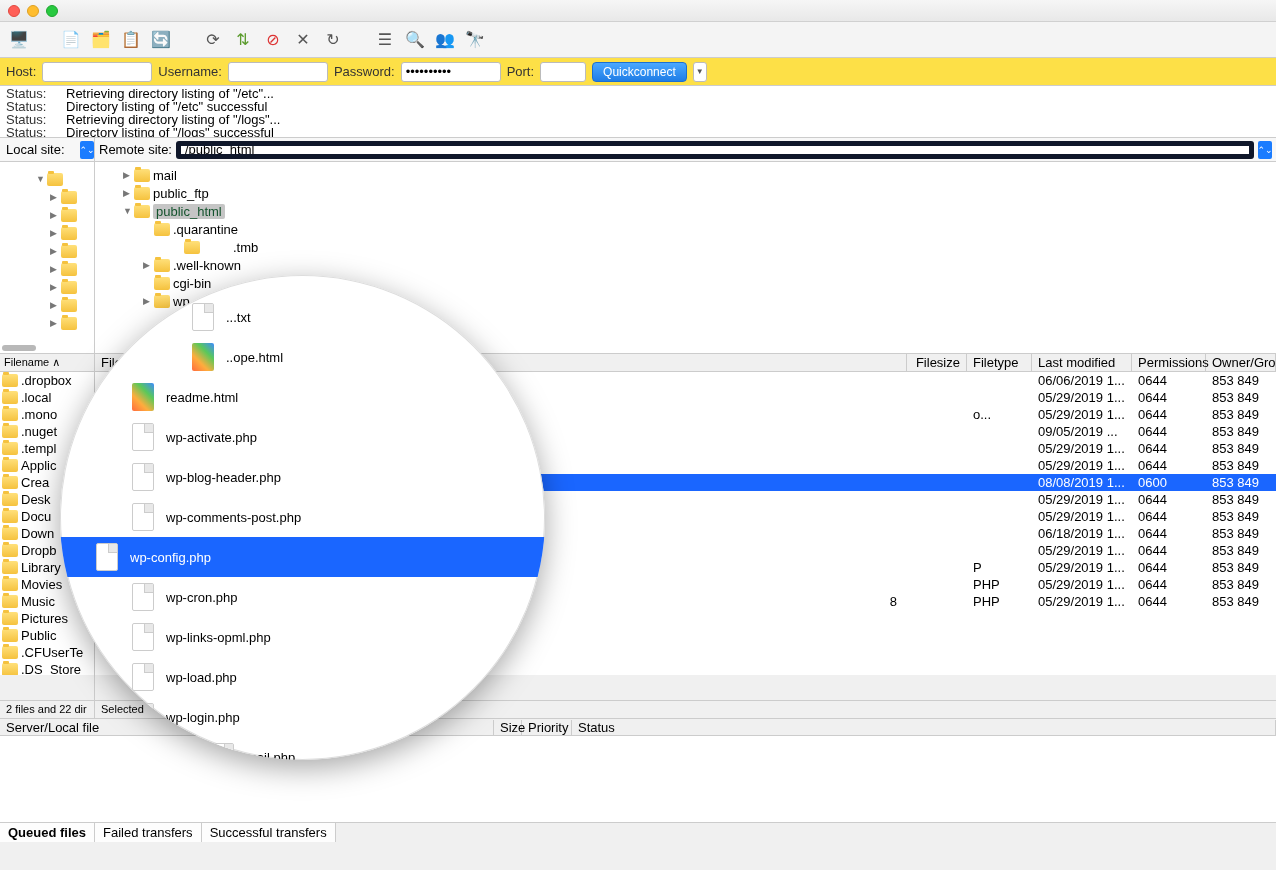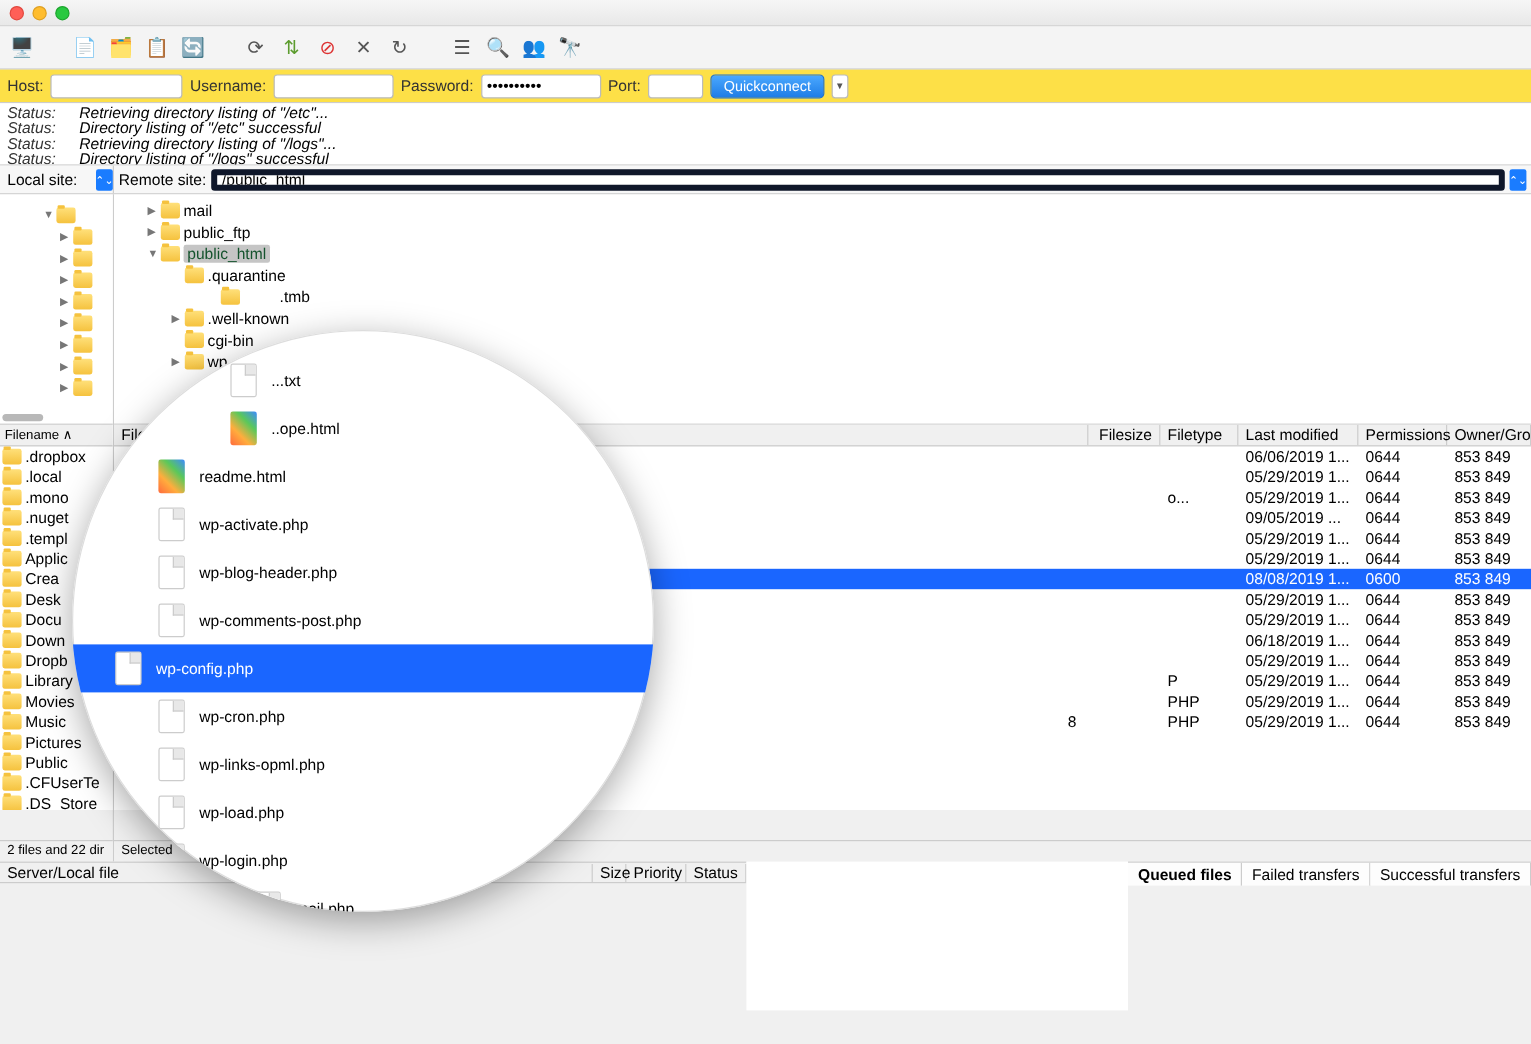--- a/index.html
+++ b/index.html
@@ -19,21 +19,21 @@
 .tb-sep { width: 18px; }
 
 
 .qcbar { height: 28px; background: #fde047; border-bottom: 1px solid #ccc; display: flex; align-items: center; padding: 0 6px; gap: 6px; font-size: 13px; }
 .qcbar label { color: #333; }
 .qcbar input { height: 20px; border: 1px solid #bbb; border-radius: 3px; padding: 0 4px; background: #fff; font-size: 13px; }
 .qc-btn { background: linear-gradient(#4aa8ff,#1f7de6); color: #fff; border: 1px solid #1b6fd0; border-radius: 4px; padding: 2px 10px; cursor: pointer; font-size: 12px; }
 .qc-drop { width: 14px; height: 20px; border: 1px solid #bbb; border-radius: 3px; background: #fff; cursor: pointer; text-align: center; line-height: 18px; font-size: 8px; color: #555;}
 
 
-.statuslog { background: #fff; border-bottom: 1px solid #ccc; padding: 1px 6px; height: 52px; overflow: hidden; font-size: 11px; font-style: italic; }
+.statuslog { background: #fff; border-bottom: 1px solid #ccc; padding: 1px 6px; height: 52px; overflow: hidden; font-size: 11px; }
 .statuslog .row { display: flex; gap: 18px; height: 13px; line-height: 13px; }
 .statuslog .lab { width: 42px; color: #333; }
 
 
 .sitebar { height: 24px; background: #f7f7f7; border-bottom: 1px solid #ccc; display: flex; align-items: center; font-size: 13px; }
 .site-local { width: 95px; display: flex; align-items: center; padding-left: 6px; border-right: 1px solid #ccc; height: 100%; }
 .site-remote { flex: 1; display: flex; align-items: center; padding: 0 4px; gap: 4px; }
 .sel-arrows { width: 14px; height: 18px; background: #1a7cff; border-radius: 2px; color: #fff; font-size: 9px; display: inline-flex; align-items: center; justify-content: center; }
 .remote-input { flex: 1; height: 18px; border: 5px solid #0f172a; border-radius: 3px; padding: 0 4px; }
 
@@ -85,21 +85,21 @@
 .magnifier { position: absolute; left: 60px; top: 275px; width: 485px; height: 485px; border-radius: 50%; background: #fff; box-shadow: 0 8px 30px rgba(0,0,0,0.35), inset 0 0 0 1px #ddd; overflow: hidden; z-index: 50; }
 .mag-inner { padding: 22px 36px; font-size: 24px; }
 .mag-row { display: flex; align-items: center; height: 40px; gap: 12px; }
 .mag-row.sel { background: #1a66ff; color: #fff; margin: 0 -36px; padding: 0 36px; }
 .mag-file-ic { width: 22px; height: 28px; background: #fff; border: 1px solid #ccc; border-radius: 2px; display: inline-block; position: relative; }
 .mag-file-ic::before { content:''; position:absolute; top:0; right:0; width:8px; height:8px; background: #e8e8e8; border-left: 1px solid #ccc; border-bottom: 1px solid #ccc;}
 .mag-html-ic { width: 22px; height: 28px; background: linear-gradient(45deg,#ff6b3d,#ffad3d,#5ac85a,#3d8bff); border-radius: 2px; }
 
 .scroll-thumb { position: absolute; bottom: 2px; left: 2px; width: 34px; height: 6px; background: #b8b8b8; border-radius: 3px;}
 
-.bottom-flex { display:flex; height: 124px;}
+.bottom-flex { display:flex; flex-direction:column; height: 124px;}
 </style>
 </head>
 <body>
 
 <div class="titlebar">
   <span class="traffic t-red"></span>
   <span class="traffic t-yel"></span>
   <span class="traffic t-grn"></span>
 </div>
 

